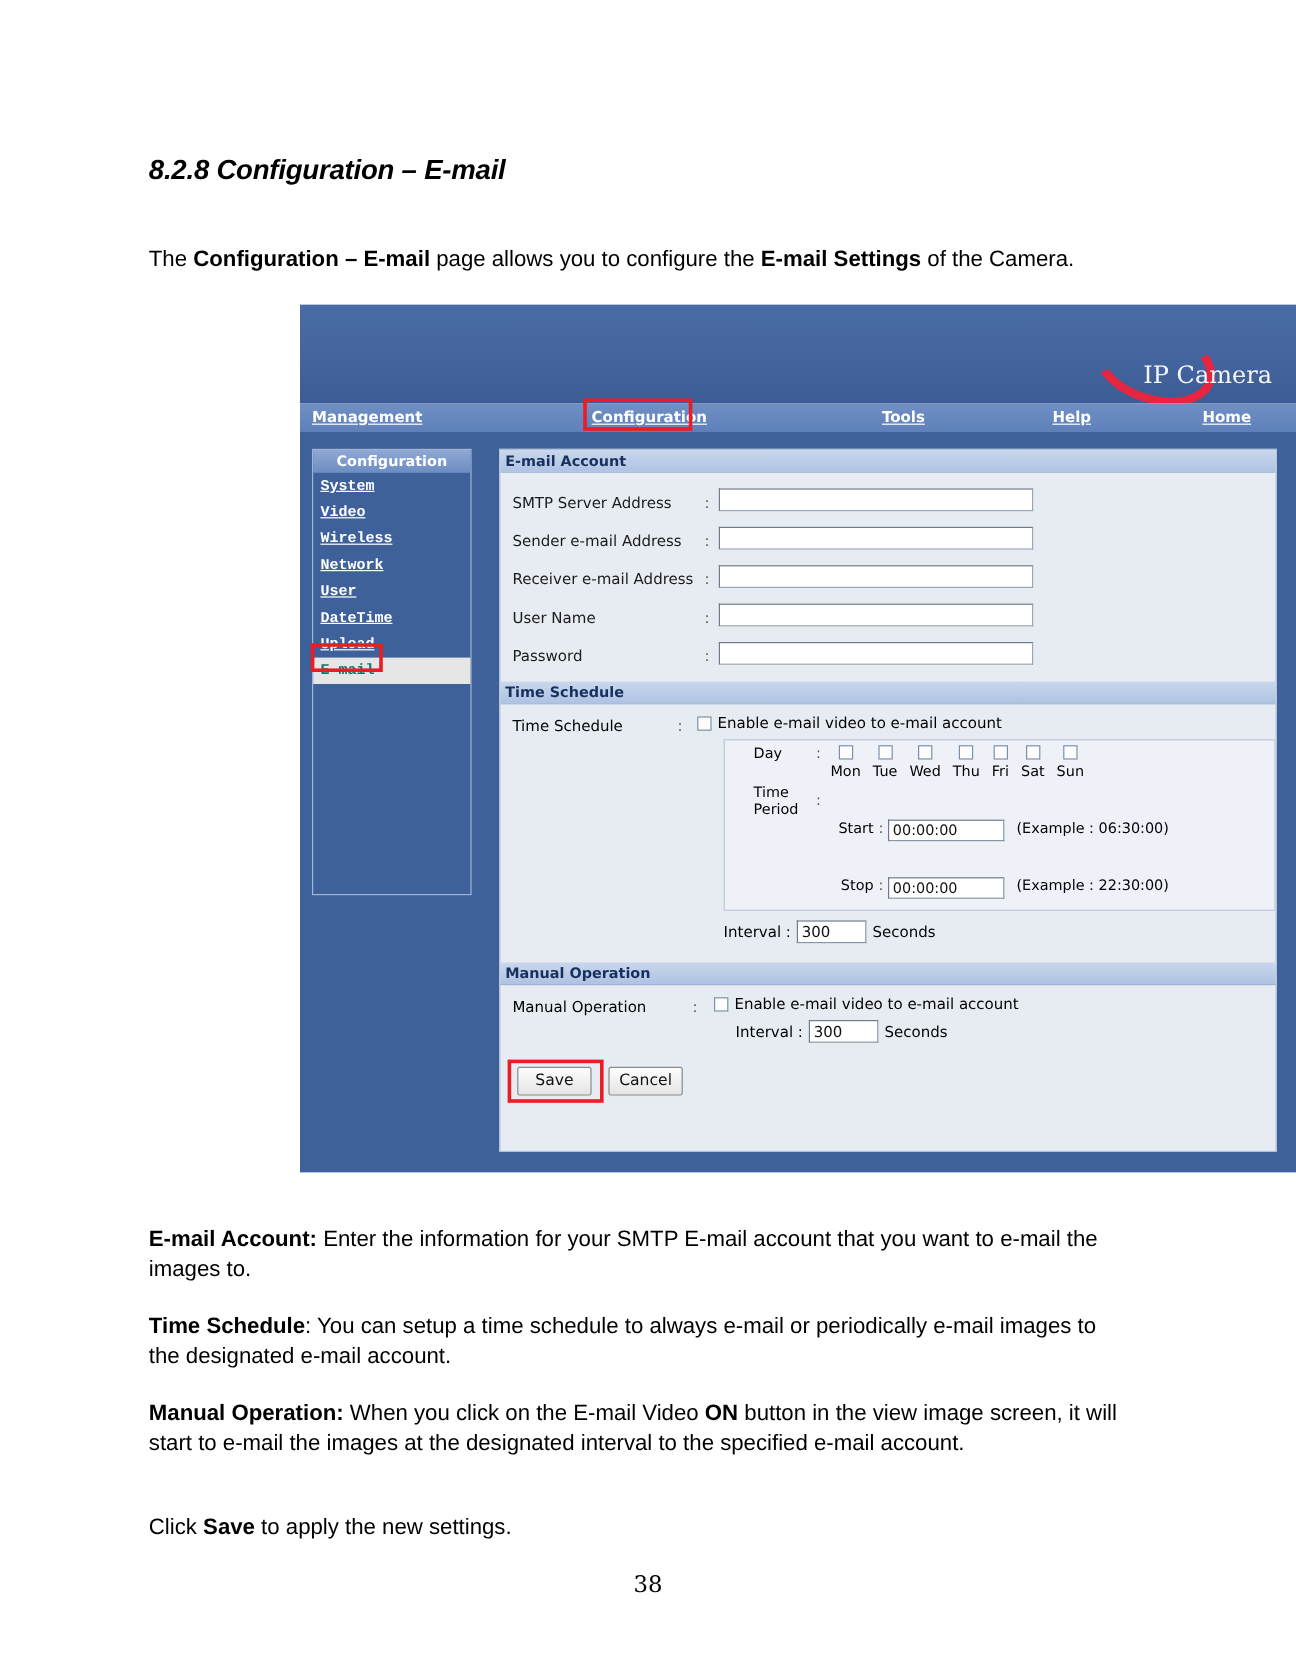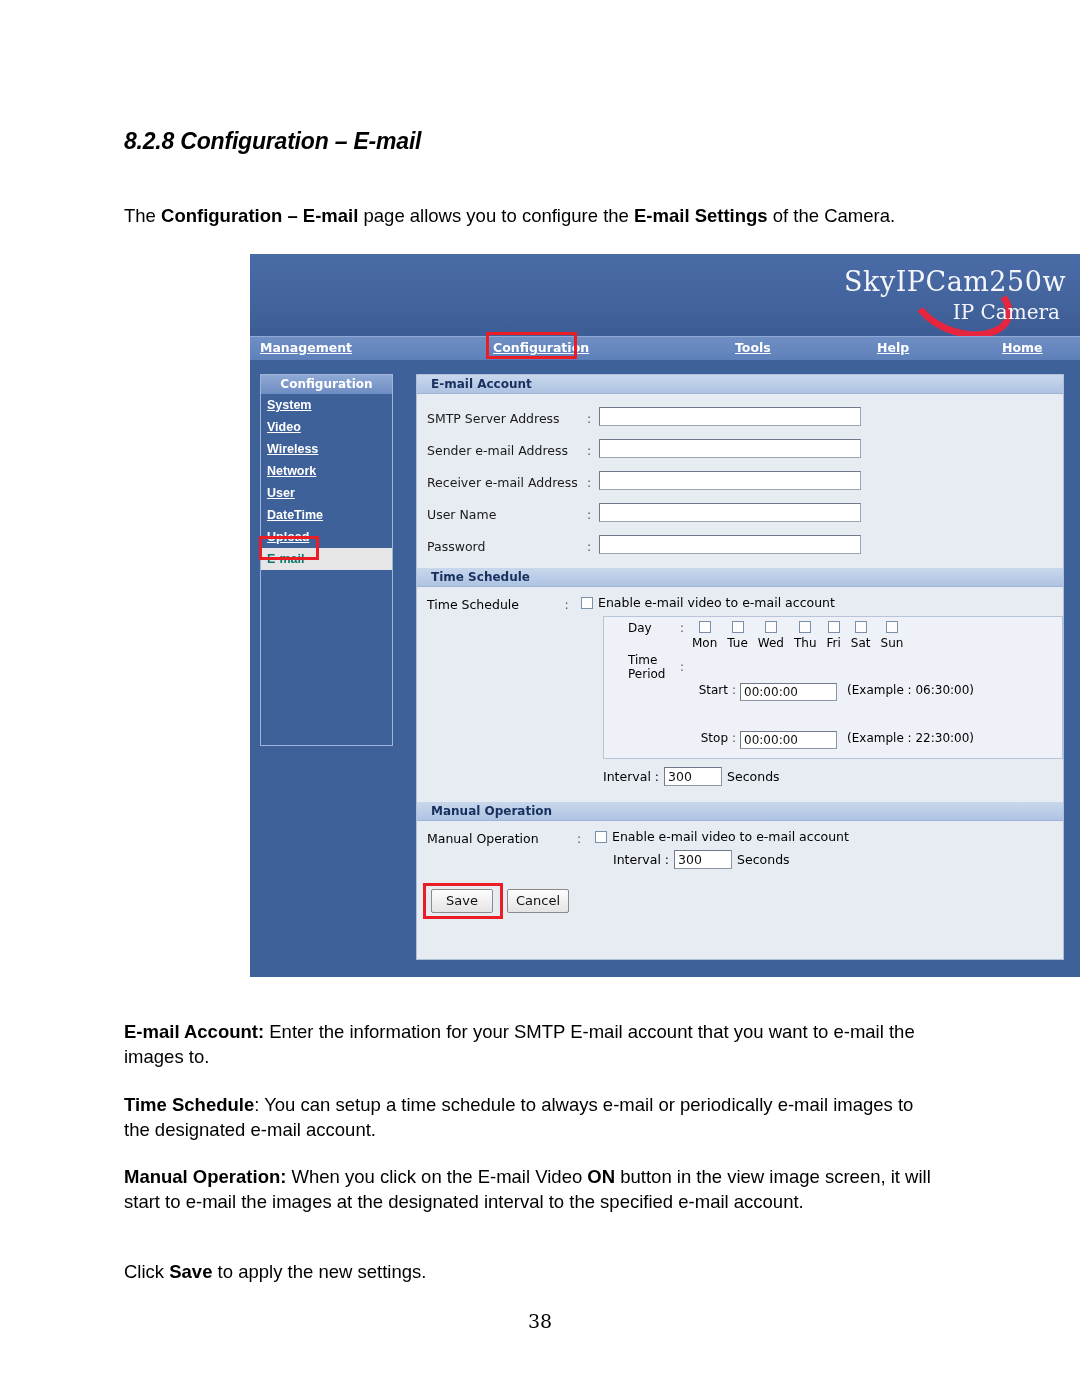--- a/index.html
+++ b/index.html
@@ -229,21 +229,21 @@
     font-family: "DejaVu Sans", sans-serif;
   }
   .sidebar-item {
     height: 22px;
     line-height: 22px;
     padding-left: 6px;
     font-size: 12.5px;
     font-weight: bold;
     color: #ffffff;
     text-decoration: underline;
-    font-family: Liberation Sans, sans-serif;
+    font-family: Liberation Mono, monospace;
     cursor: pointer;
   }
   .sidebar-item.active {
     background: #e6e6e6;
     color: #0f766e;
     text-decoration: none;
   }
   .sidebar-hl {
     position: absolute;
     left: -2px;
@@ -263,21 +263,21 @@
     width: 648px;
     height: 586px;
     background: #e7ecf3;
     border: 1px solid #aebfd8;
     box-sizing: border-box;
   }
 
   .sect-head {
     height: 18px;
     line-height: 18px;
-    padding-left: 14px;
+    padding-left: 4px;
     font-size: 12px;
     font-weight: bold;
     color: #17305e;
     background: linear-gradient(to bottom, #c9d7ec 0%, #aec3e2 100%);
     border-bottom: 1px solid #9fb4d6;
     font-family: "DejaVu Sans", sans-serif;
   }
 
   
   .frow {
@@ -467,21 +467,20 @@
   <h2 class="section-heading">8.2.8 Configuration – E-mail</h2>
 
   <p class="intro-para"><span>The </span><span class="b">Configuration – E-mail</span><span> page allows you to configure the </span><span class="b">E-mail Settings</span><span> of the Camera.</span></p>
 
   <div class="shot">
 
     <div class="shot-header">
 
       <div class="brand">
         <div class="brand-swoosh"></div>
-        <div class="brand-main">SkyIPCam250w</div>
         <div class="brand-sub">IP Camera</div>
       </div>
     </div>
 
     <div class="topnav">
       <a class="nav-management">Management</a>
       <a class="nav-configuration">Configuration</a>
       <a class="nav-tools">Tools</a>
       <a class="nav-help">Help</a>
       <a class="nav-home">Home</a>

